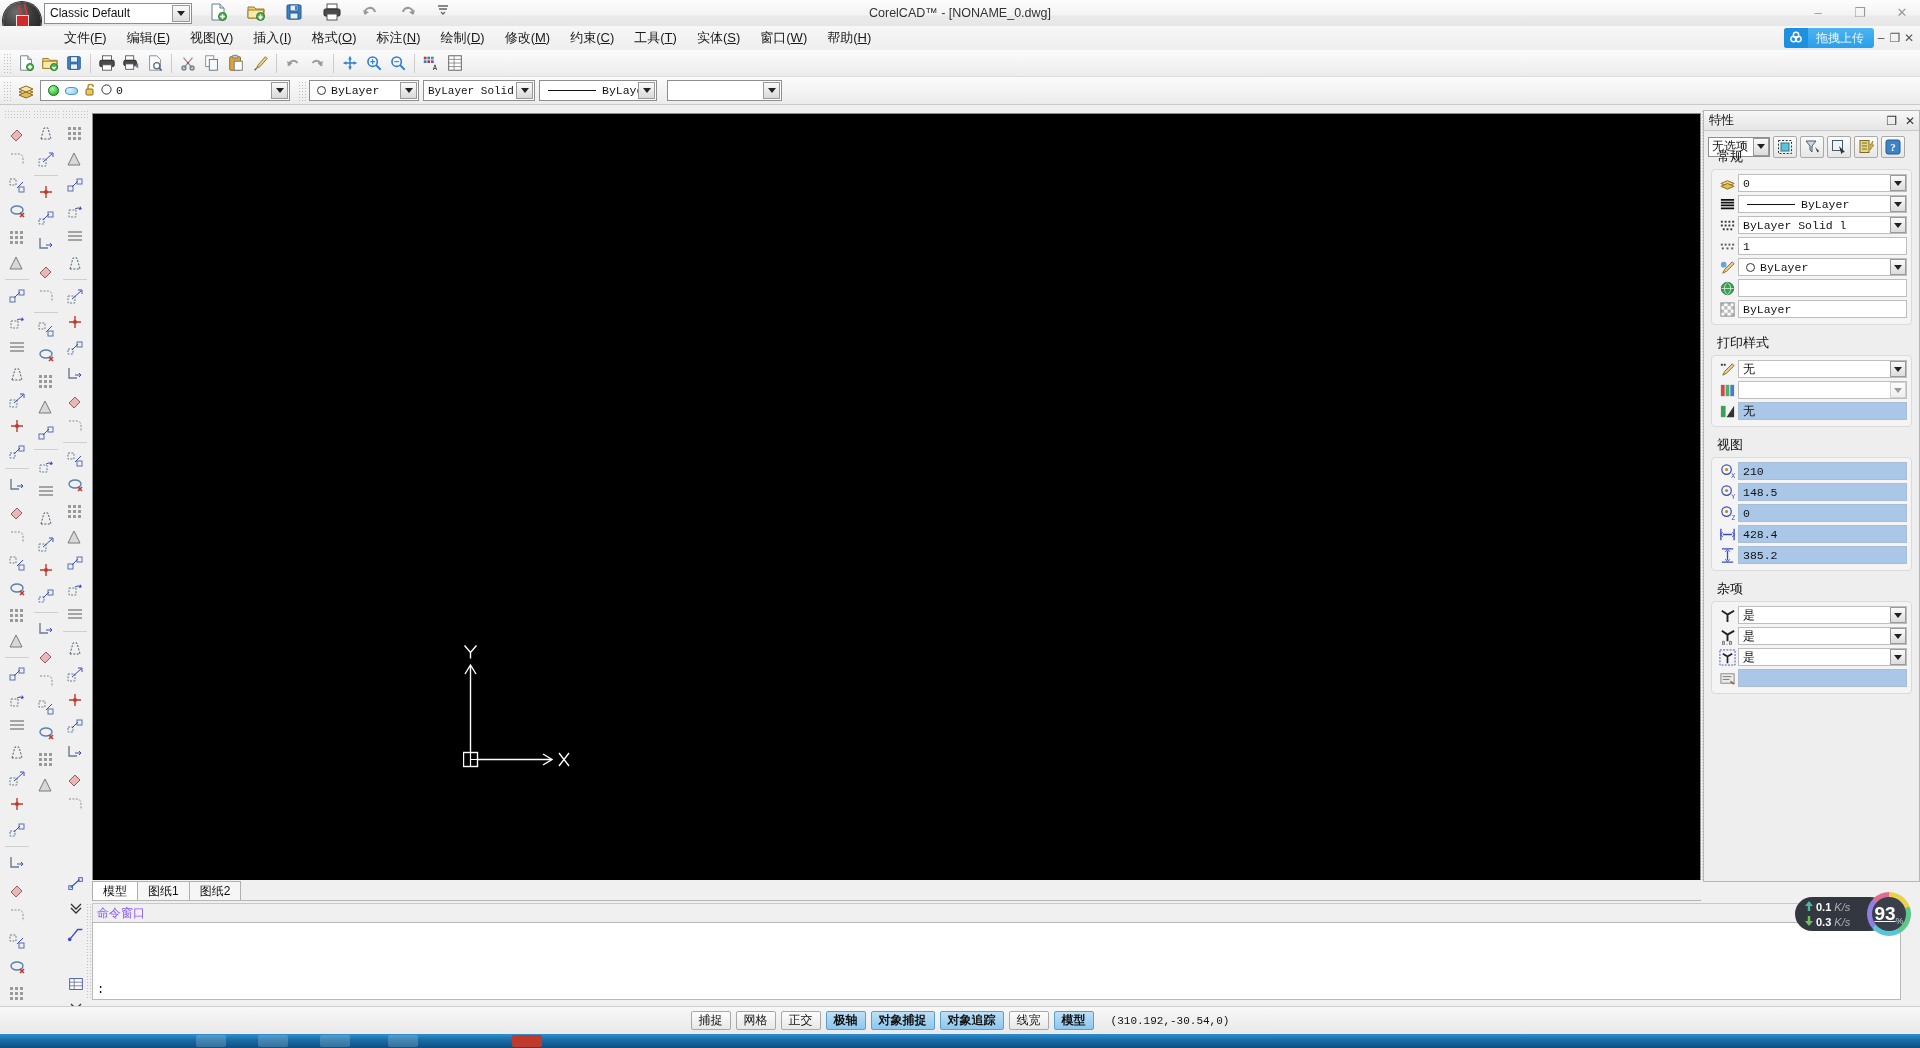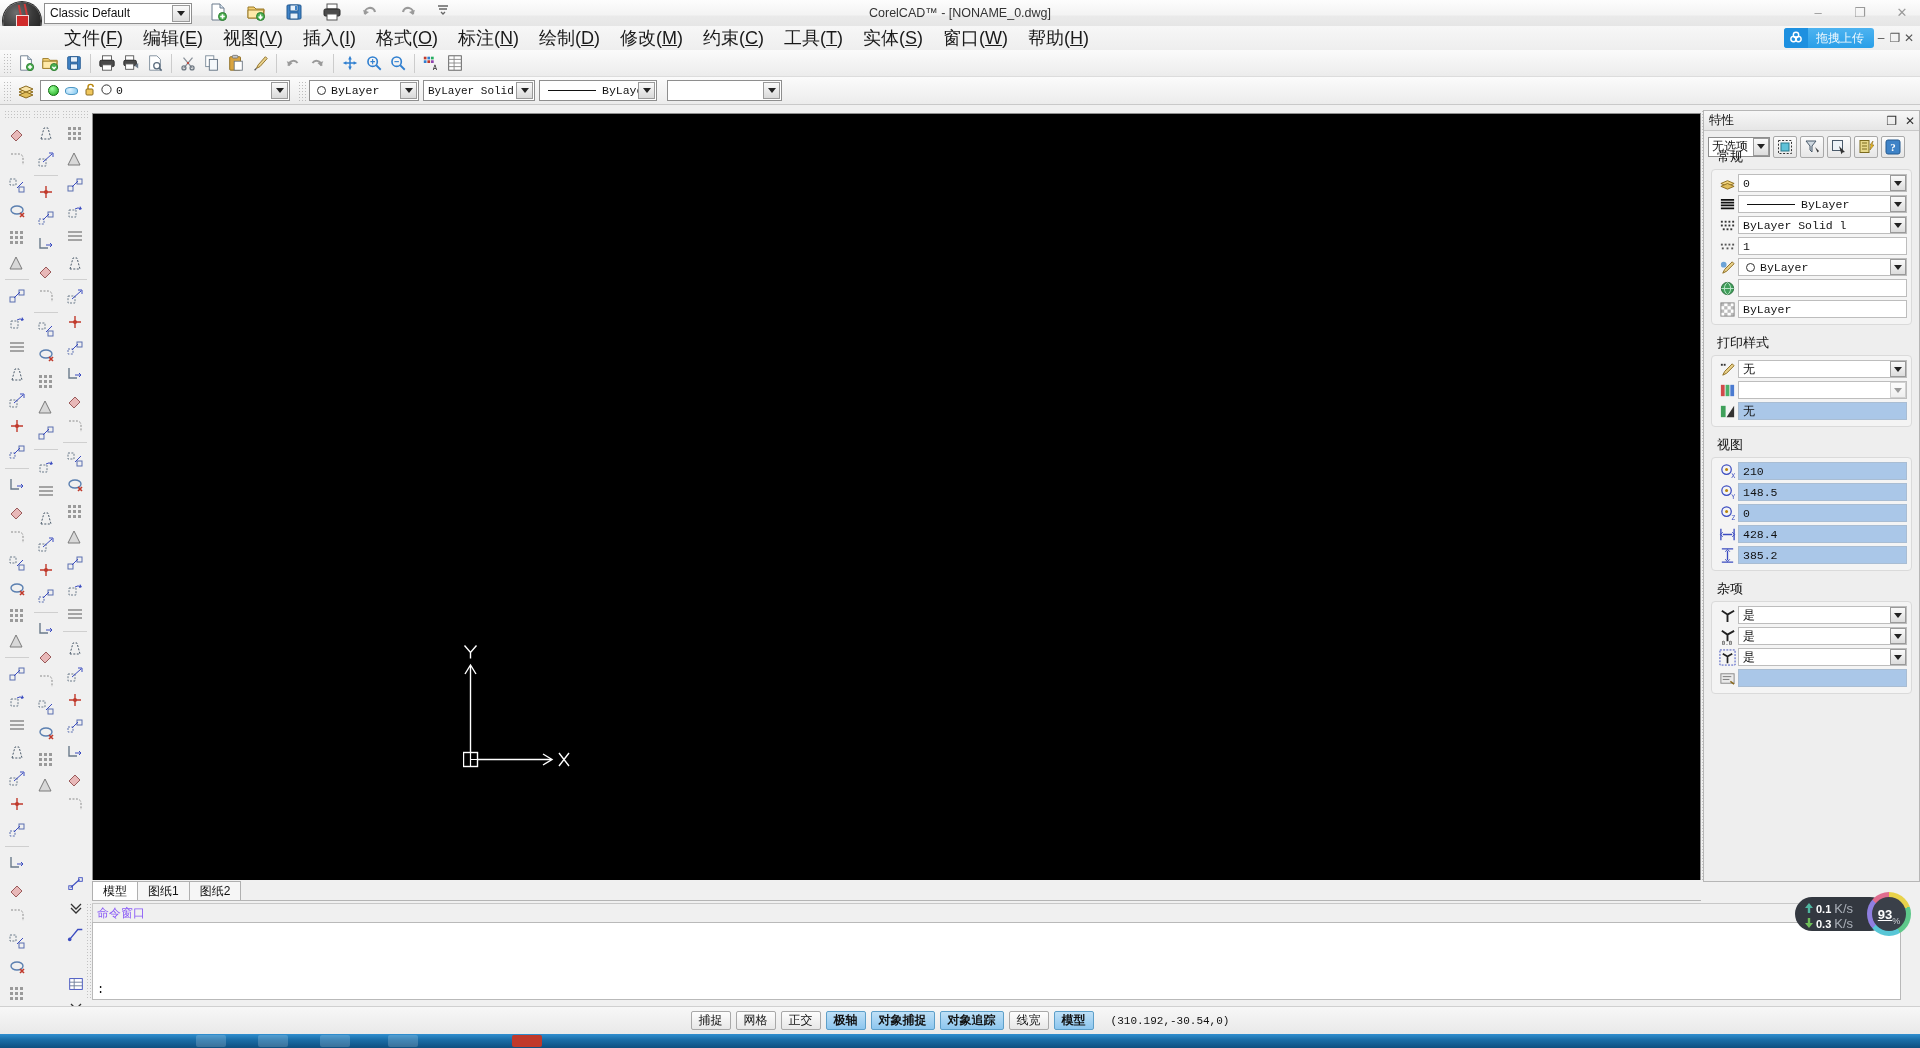--- a/index.html
+++ b/index.html
@@ -54,21 +54,21 @@
   }
   .caret { width:0; height:0; border-left:4px solid transparent; border-right:4px solid transparent; border-top:5px solid #222; }
   .qa-ico { width: 22px; height: 22px; position: relative; display: inline-block; }
 
   
   .menubar {
     position: absolute; left: 0; top: 26px; width: 1920px; height: 24px;
     background: linear-gradient(to bottom, #f7f7f7, #eeeeee);
     display: flex; align-items: center; padding-left: 54px;
   }
-  .menu-item { padding: 19px 10px; font-size: 18px; color: #1a1a1a; white-space: nowrap; cursor: default; }
+  .menu-item { padding: 19px 10px; font-size: 13px; color: #1a1a1a; white-space: nowrap; cursor: default; }
   .menu-item u { text-decoration: underline; }
 
   .mb-right { position: absolute; right: 4px; top: 26px; height: 24px; display: flex; align-items: center; }
   .upload-btn {
     display: flex; align-items: center; height: 20px; border-radius: 3px; overflow: hidden;
     background: linear-gradient(to bottom, #4db3f0, #2a9fe8); color: #fff;
     font-size: 12px; padding-right: 10px;
   }
   .upload-btn .badge {
     width: 24px; height: 20px; background: #1d90e0; display: flex; align-items: center; justify-content: center;
@@ -172,31 +172,31 @@
   .tbitem { position: absolute; top: 1px; height: 12px; width: 30px; background: rgba(255,255,255,.18); border-radius: 2px; }
 
   
   .netwidget { position: absolute; left: 1795px; top: 892px; width: 128px; height: 42px; }
   .netpill {
     position: absolute; left: 0; top: 5px; width: 92px; height: 34px; border-radius: 17px;
     background: #333840; color: #e6e6e6;
   }
   .netrow { position: absolute; left: 10px; font-size: 10px; display: flex; align-items: center; gap: 3px; }
   .netval { font-size: 11px; font-weight: bold; color: #fff; }
-  .netunit { font-size: 13px; color: #aab0b8; }
+  .netunit { font-size: 11px; color: #aab0b8; font-style: italic; }
   .netdial {
     position: absolute; left: 72px; top: 0; width: 44px; height: 44px; border-radius: 50%;
     background: #3a4049;
     background-image: conic-gradient(#e8d24a 0deg 70deg, #5ec88a 70deg 150deg, #58c6d6 150deg 230deg, #8f7fe0 230deg 310deg, #e06d8f 310deg 360deg);
     display: flex; align-items: center; justify-content: center;
   }
   .netdial:after {
     content:""; position:absolute; left:5px; top:5px; width:34px; height:34px; border-radius:50%; background:#3a4049;
   }
-  .netpct { position: relative; z-index: 2; color: #fff; font-size: 13px; font-weight: bold; text-decoration: underline; }
+  .netpct { position: relative; z-index: 2; color: #fff; font-size: 19px; font-weight: bold; text-decoration: underline; }
   .netpctunit { position: relative; z-index: 2; color: #cfd3d8; font-size: 9px; align-self: flex-end; margin-bottom: 10px; }
 
   
   .proppal {
     position: absolute; left: 1703px; top: 110px; width: 217px; height: 772px;
     background: #eeeeee; border: 1px solid #b6b6b6;
   }
   .pp-title {
     height: 20px; display: flex; align-items: center; justify-content: space-between;
     padding: 0 4px 0 5px; font-size: 12.5px; color: #111;

